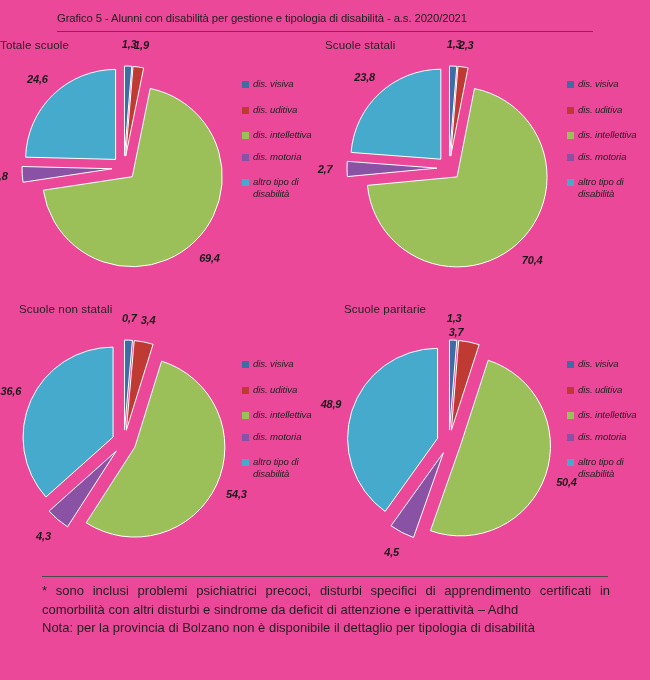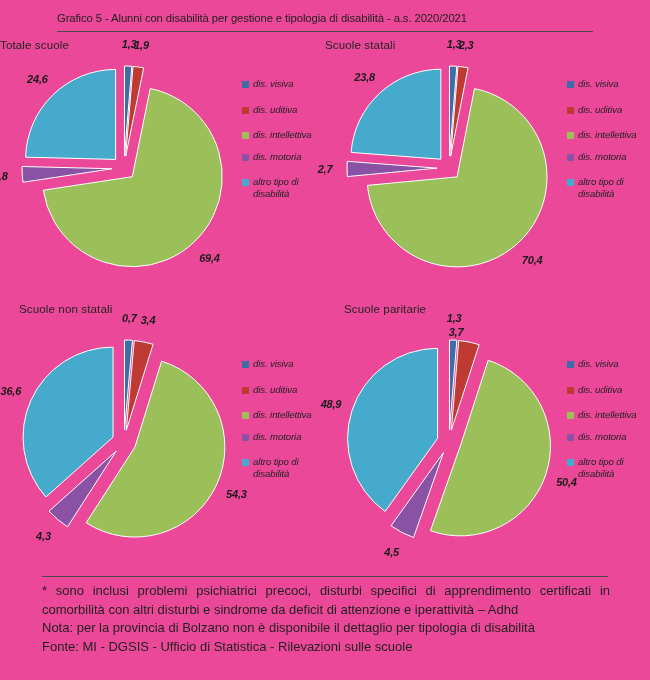--- a/index.html
+++ b/index.html
@@ -307,16 +307,15 @@
         </div>
       </div>
     </div>
 
   </div>
 
   <div class="rule-bottom"></div>
   <div class="footer">
     <div class="just">* sono inclusi problemi psichiatrici precoci, disturbi specifici di apprendimento certificati in comorbilità con altri disturbi e sindrome da deficit di attenzione e iperattività – Adhd</div>
     <div>Nota: per la provincia di Bolzano non è disponibile il dettaglio per tipologia di disabilità</div>
-    <div>Fonte: MI - DGSIS - Ufficio di Statistica - Rilevazioni sulle scuole</div>
   </div>
 
 </div>
 
 </body></html>

